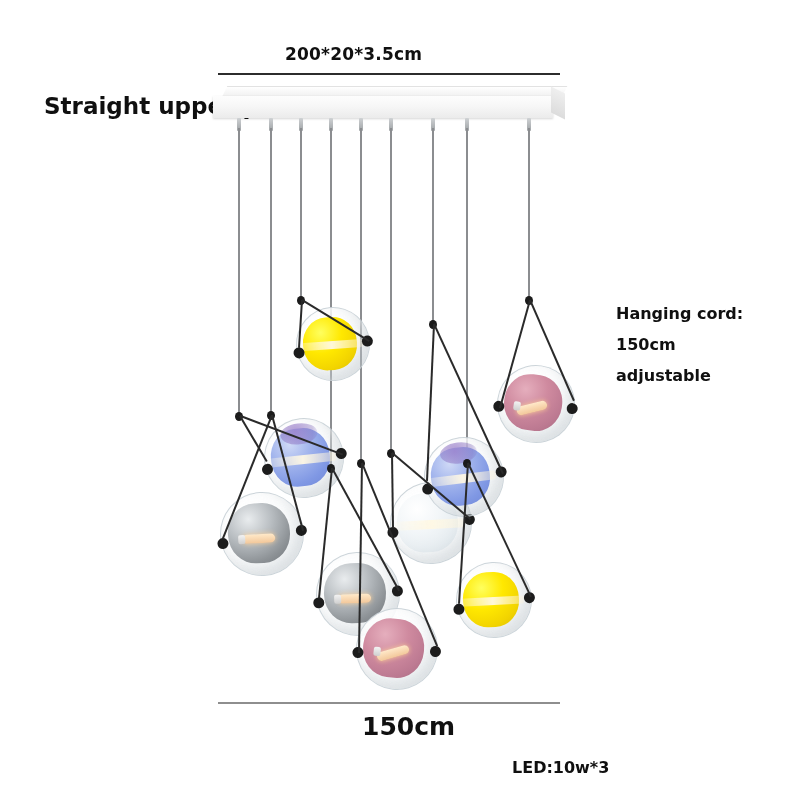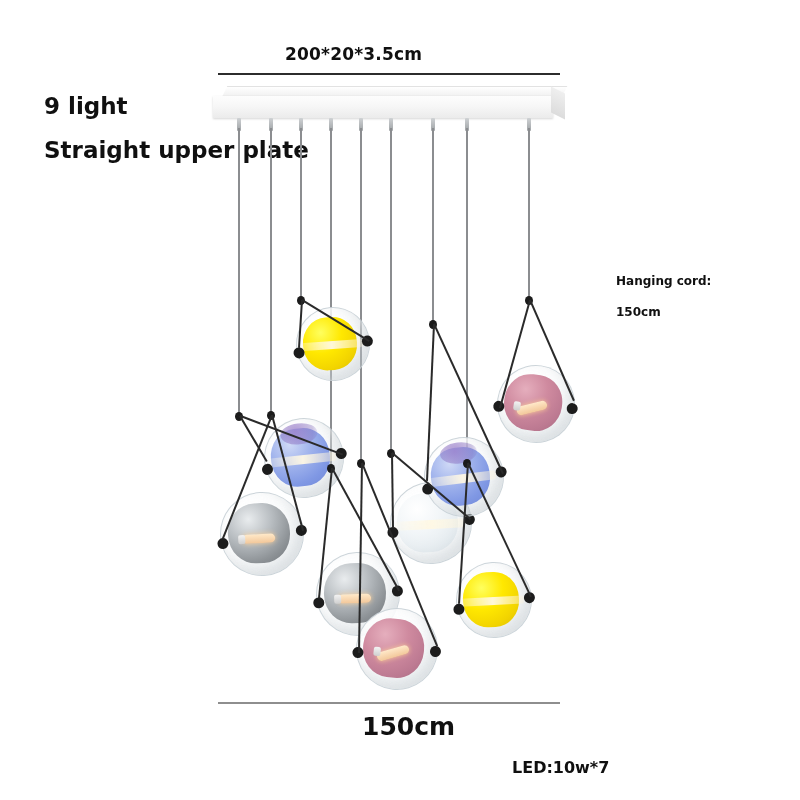--- a/index.html
+++ b/index.html
@@ -9,21 +9,21 @@
     font-family:"DejaVu Sans","Liberation Sans",sans-serif;
     position:relative;overflow:hidden;
   }
   .stage{position:absolute;inset:0;}
 
   
   .ann{position:absolute;font-weight:bold;color:#101010;white-space:nowrap;}
   #ann-top-dim{left:285px;top:44px;font-size:17px;letter-spacing:.2px;}
   #ann-left{left:44px;top:84px;font-size:23px;line-height:44px;}
   #ann-left .l2{font-size:23px;}
-  #ann-right{left:616px;top:266px;font-size:12px;line-height:31px;}
+  #ann-right{left:616px;top:298px;font-size:16px;line-height:31px;}
   #ann-bottom-dim{left:362px;top:712px;font-size:25px;}
   #ann-led{left:512px;top:758px;font-size:16px;}
 
   
   .rule{position:absolute;height:0;}
   #rule-top{left:218px;top:73px;width:342px;border-top:2px solid #2c2c2c;}
   #rule-bottom{left:218px;top:702px;width:342px;border-top:2px solid #8e8e8e;}
 
   
   #plate{position:absolute;left:213px;top:86px;width:348px;height:34px;}
@@ -89,32 +89,32 @@
 <body>
 
 <div class="stage">
 
   <div class="rule" id="rule-top"></div>
   <div class="rule" id="rule-bottom"></div>
 
   <div class="ann" id="ann-top-dim">200*20*3.5cm</div>
 
   <div class="ann" id="ann-left">
-    <div>9 light</div>
     <div class="l2">Straight upper plate</div>
   </div>
 
   <div class="ann" id="ann-right">
     <div>Hanging cord:</div>
     <div>150cm</div>
+    <div>adjustable</div>
   </div>
 
   <div class="ann" id="ann-bottom-dim">150cm</div>
 
-  <div class="ann" id="ann-led">LED:10w*7</div>
+  <div class="ann" id="ann-led">LED:10w*3</div>
 
   <div id="plate">
     <div class="plate-top"></div>
     <div class="plate-face"></div>
     <div class="plate-end"></div>
   </div>
 
   <div id="rig">
       <div class="nipple" style="left: 237px; top: 118px;"></div>
       <div class="nipple" style="left: 269px; top: 118px;"></div>

